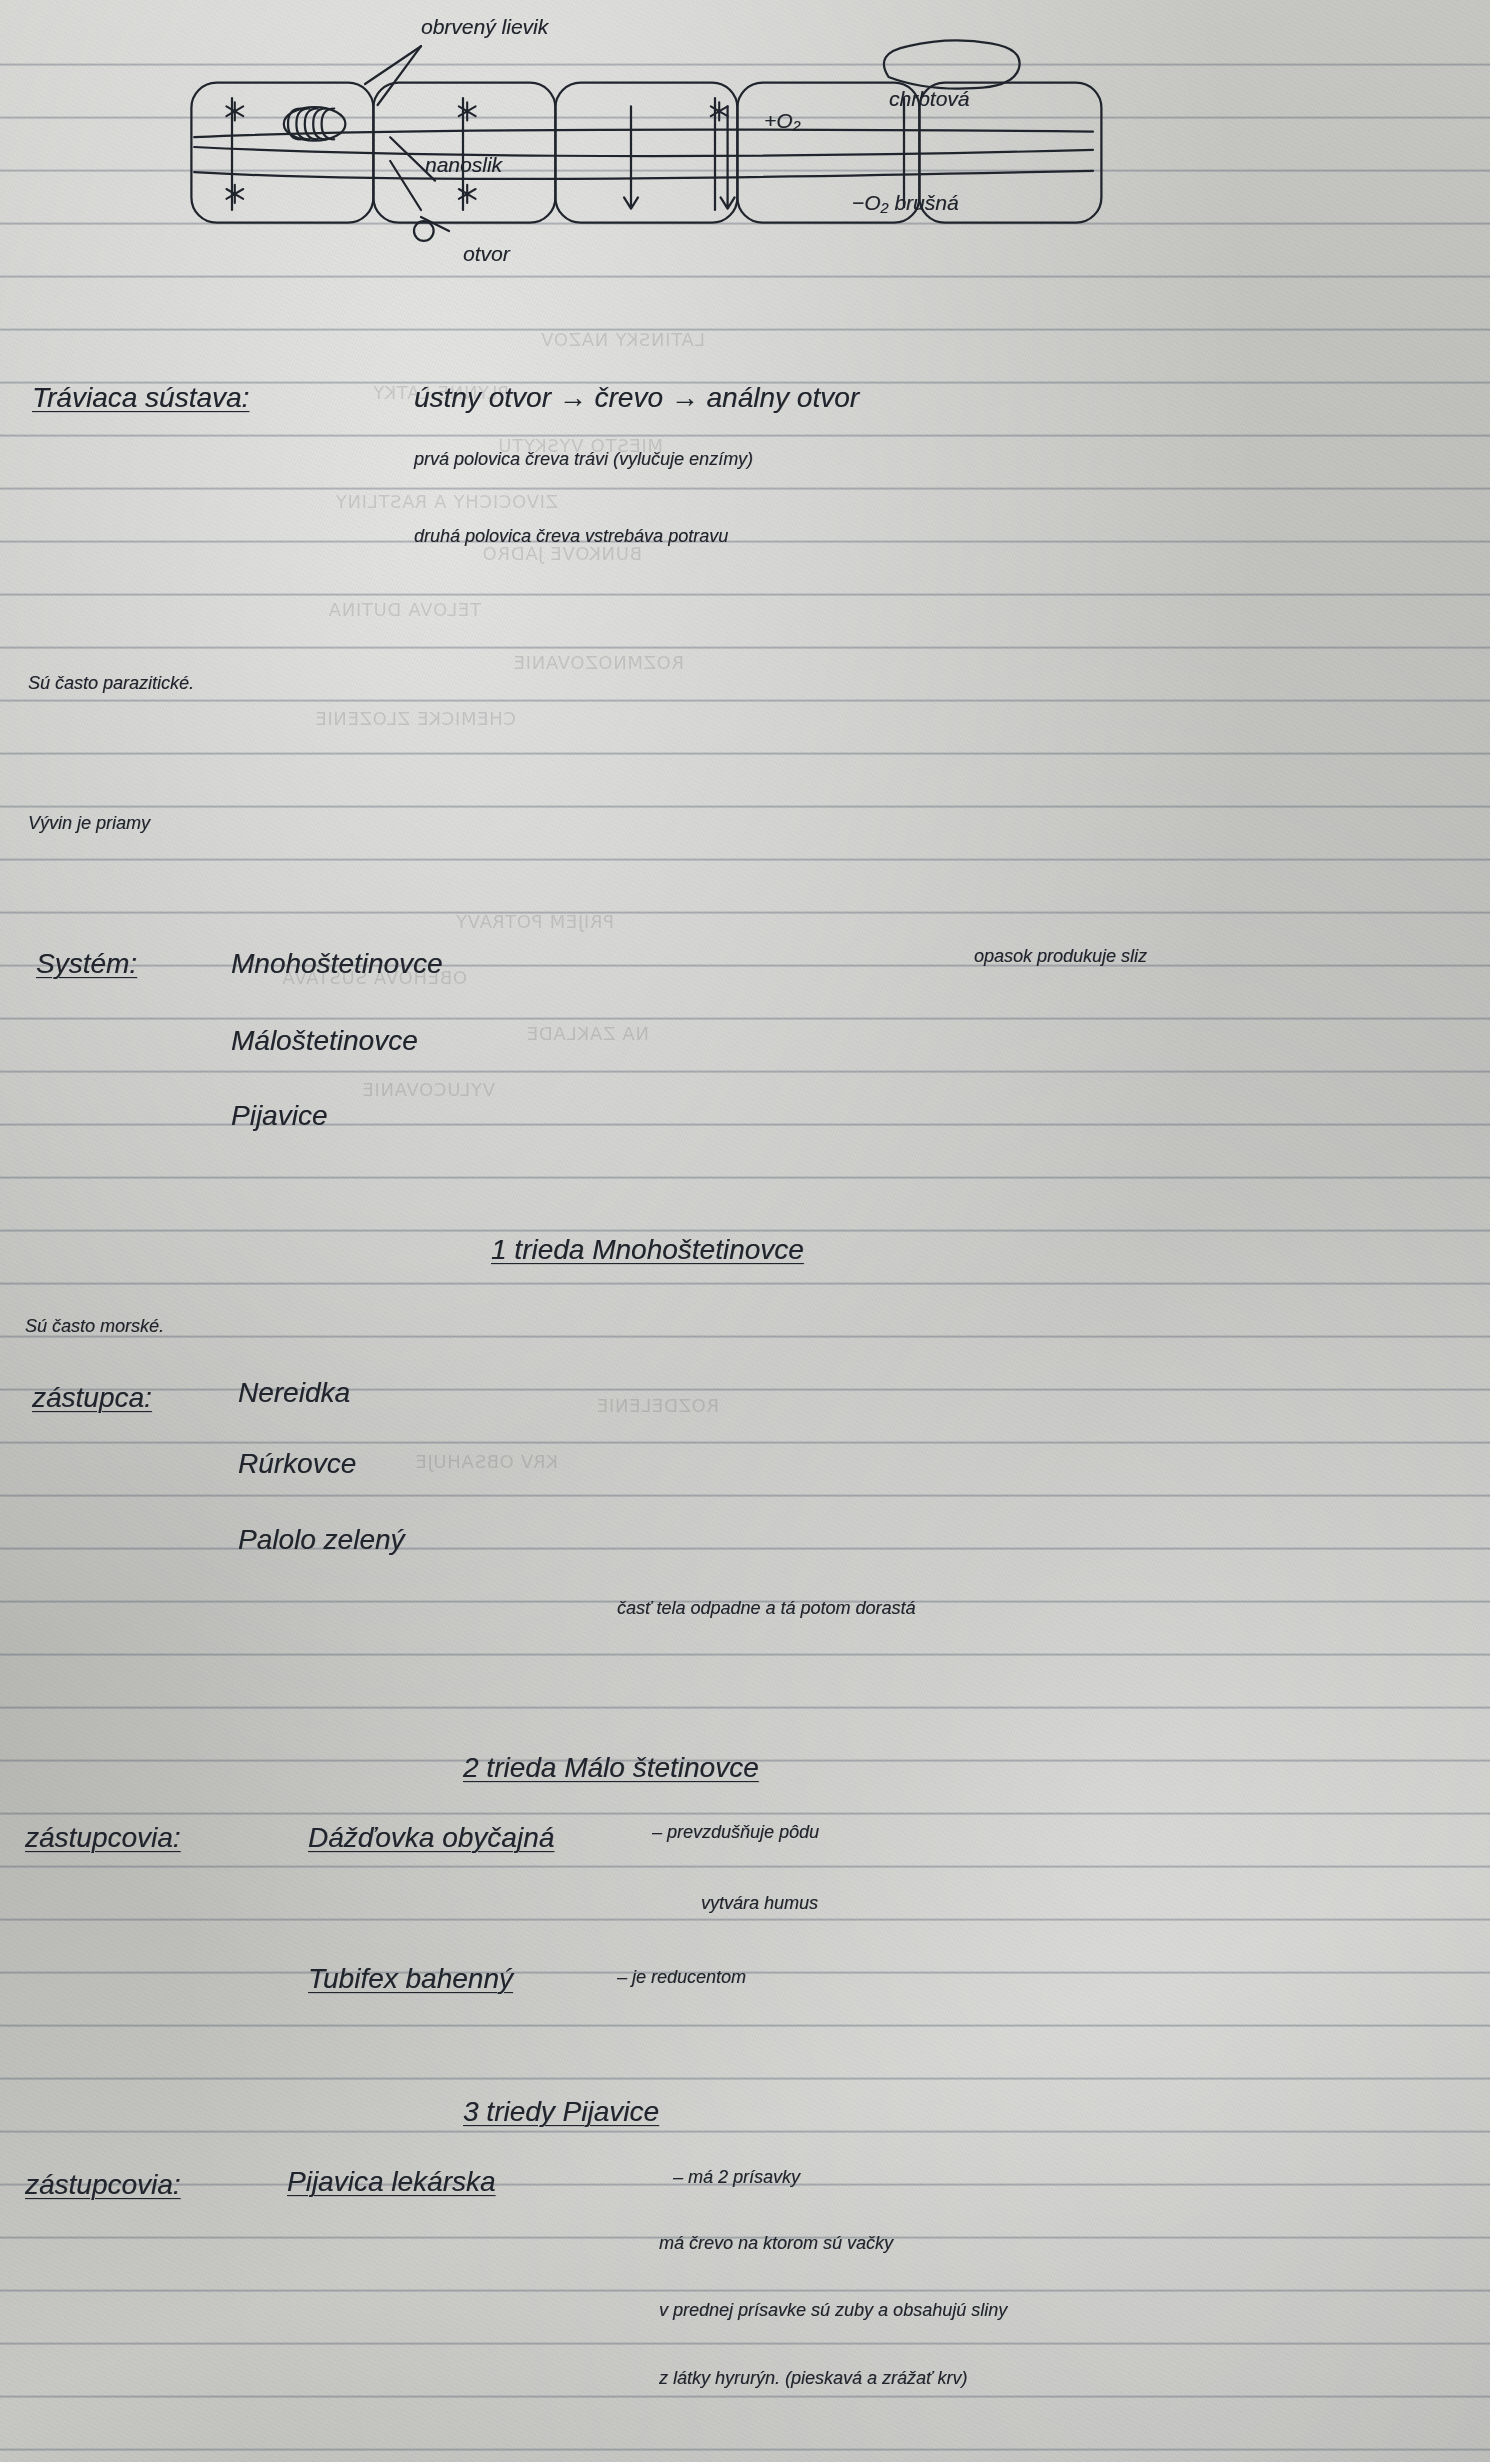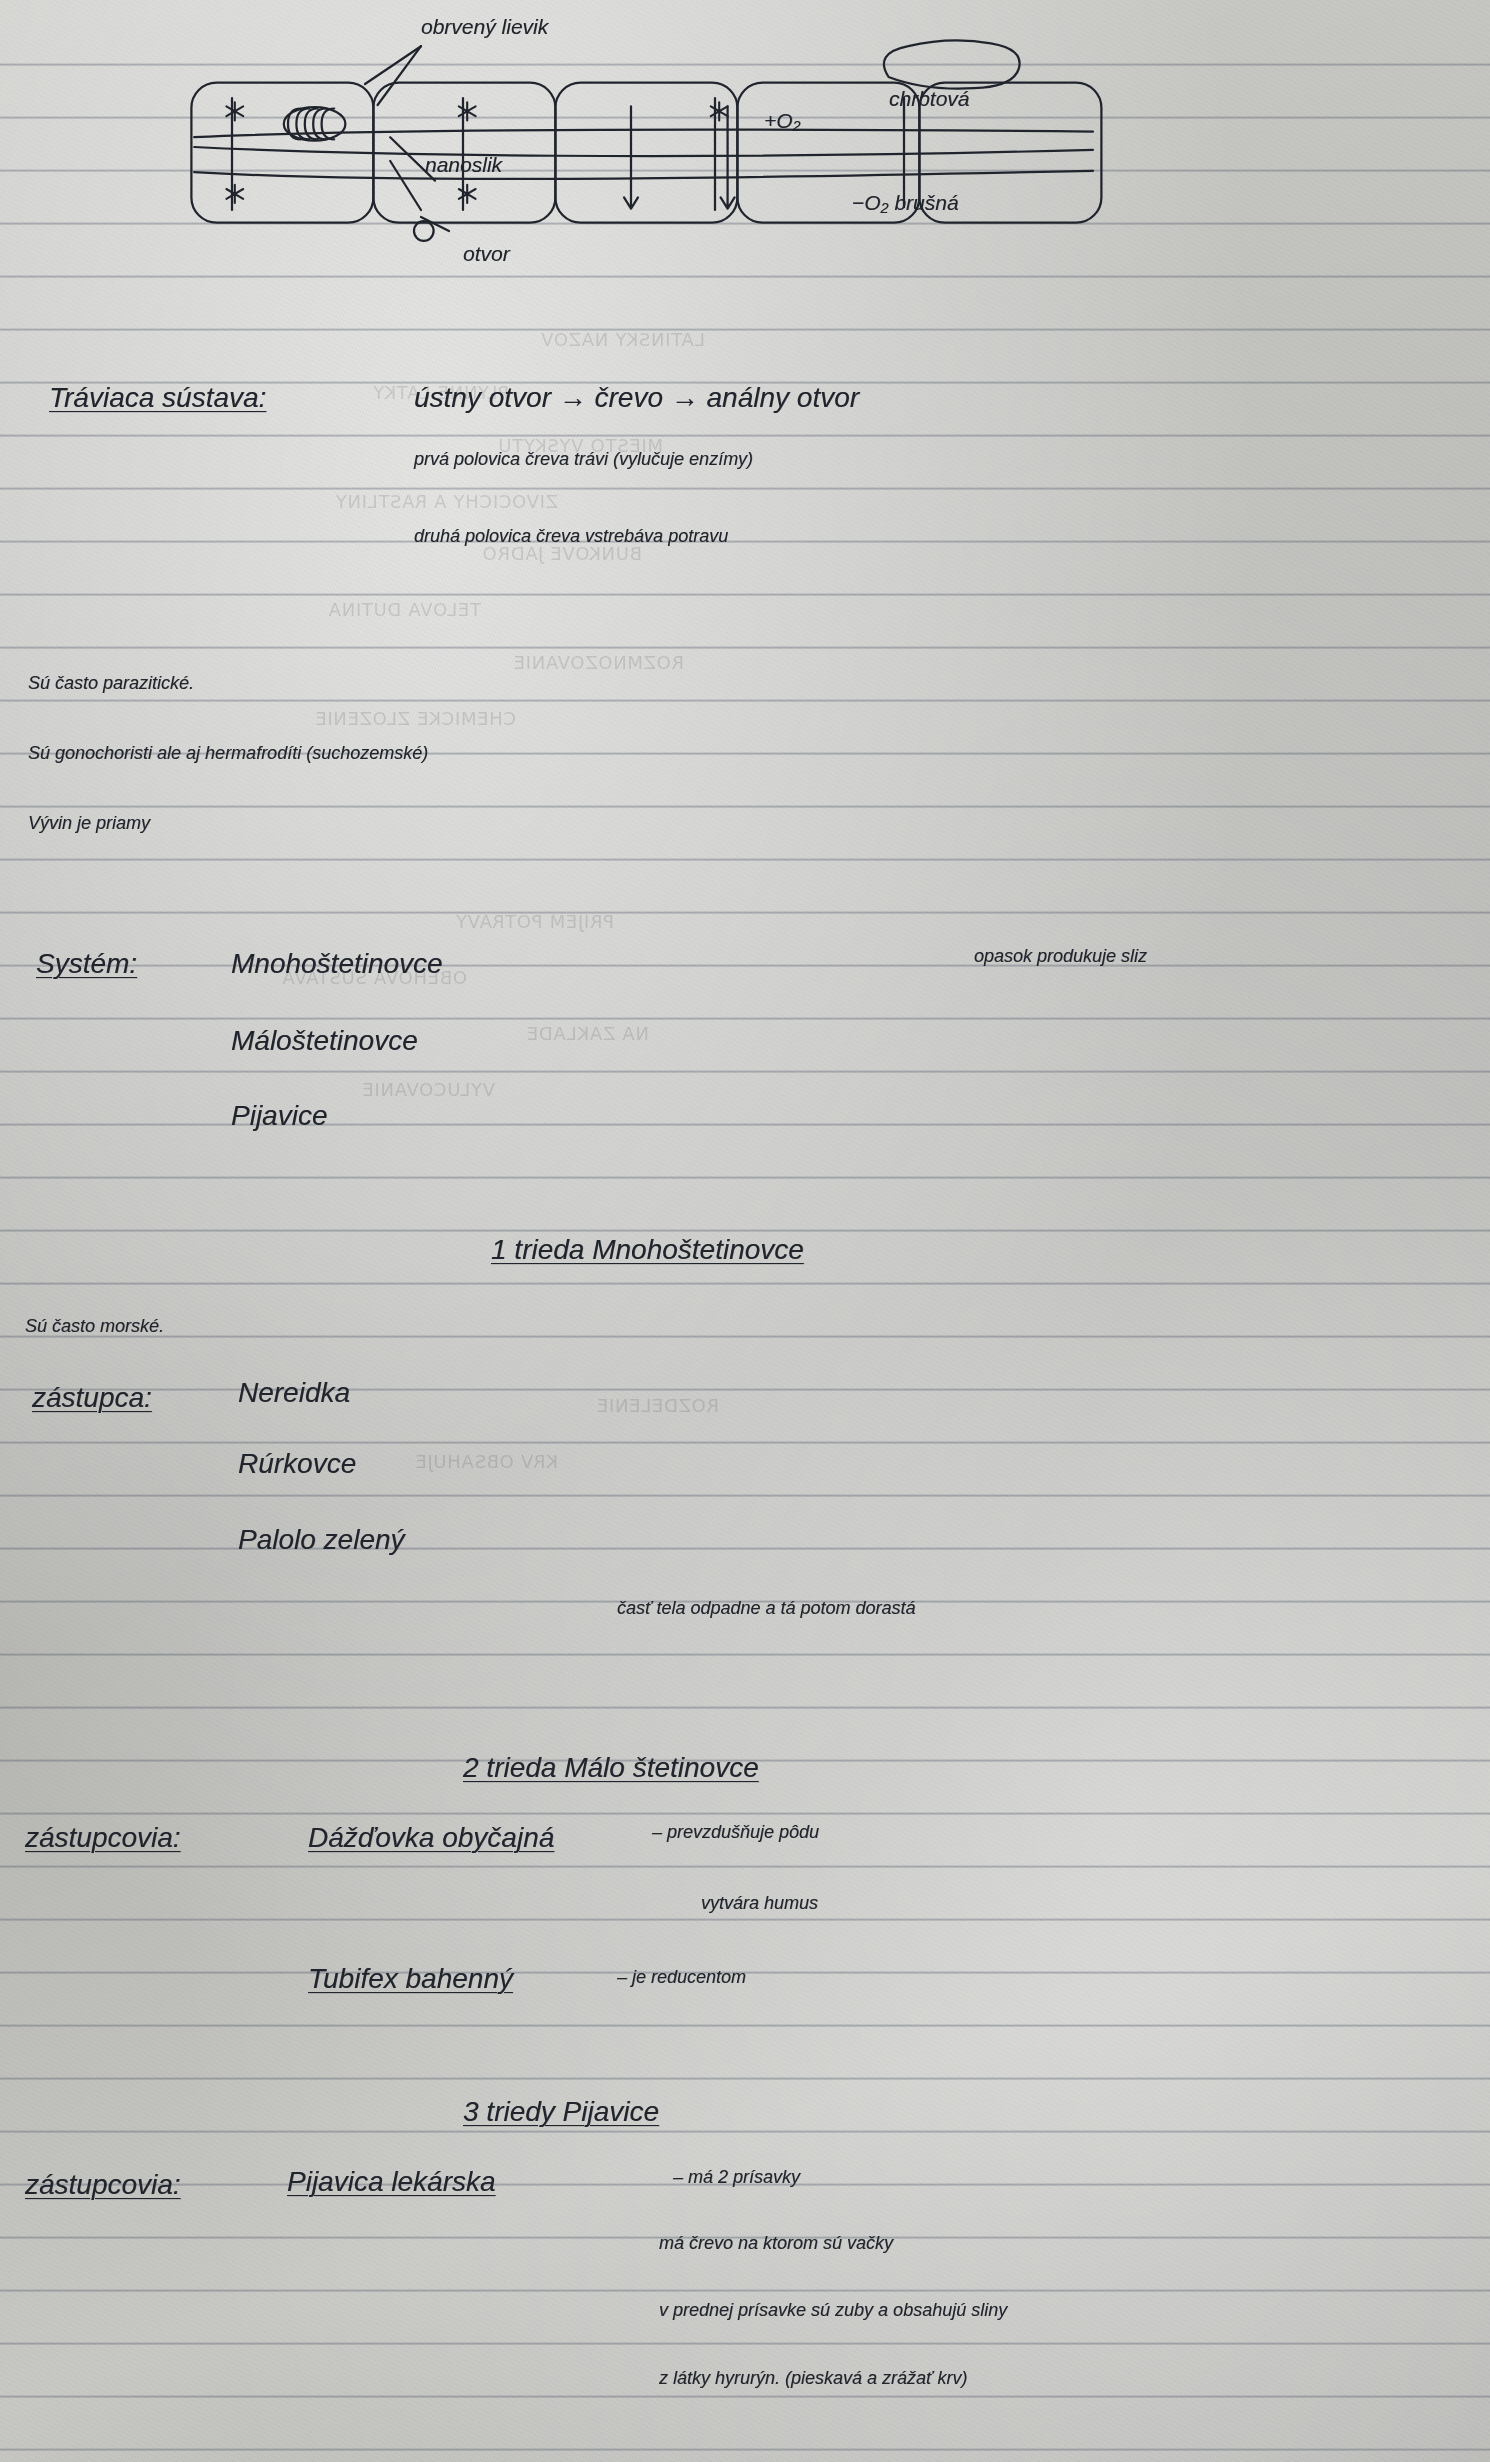--- a/index.html
+++ b/index.html
@@ -146,27 +146,26 @@
     </svg>
   </div>
 
   <span class="hw sm" style="left:421px; top:15.4px;">obrvený lievik</span>
   <span class="hw sm" style="left:425px; top:153px;">nanoslik</span>
   <span class="hw sm" style="left:463px; top:242px;">otvor</span>
   <span class="hw sm" style="left:889px; top:87px;">chrbtová</span>
   <span class="hw sm" style="left:764px; top:109px;">+O₂</span>
   <span class="hw sm" style="left:852px; top:191px;">−O₂ brušná</span>
 
-  <span class="hw big u" style="left:49px; top:382px;text-align:right;">Tráviaca sústava:</span>
+  <span class="hw big u" style="left:32px; top:382px;text-align:right;">Tráviaca sústava:</span>
   <span class="hw big" style="left:414px; top:382px;">ústny otvor → črevo → análny otvor</span>
   <span class="hw med" style="left:414px; top:449px;">prvá polovica čreva trávi (vylučuje enzímy)</span>
   <span class="hw med" style="left:414px; top:526px;">druhá polovica čreva vstrebáva potravu</span>
 
   <span class="hw med" style="left:28px; top:673px;">Sú často parazitické.</span>
-  <span class="hw med" style="left:28px; top:743px;">Sú gonochoristi ale aj hermafrodíti (suchozemské)</span>
   <span class="hw med" style="left:28px; top:813px;">Vývin je priamy</span>
 
   <span class="hw big u" style="left:36px; top:948px;">Systém:</span>
   <span class="hw big" style="left:231px; top:948px;">Mnohoštetinovce</span>
   <span class="hw big" style="left:231px; top:1025px;">Máloštetinovce</span>
   <span class="hw big" style="left:231px; top:1100px;">Pijavice</span>
   <span class="hw med" style="left:974px; top:946px;">opasok produkuje sliz</span>
 
   <span class="hw big u" style="left:491px; top:1234px;">1 trieda  Mnohoštetinovce</span>
   <span class="hw med" style="left:25px; top:1316px;">Sú často morské.</span>

